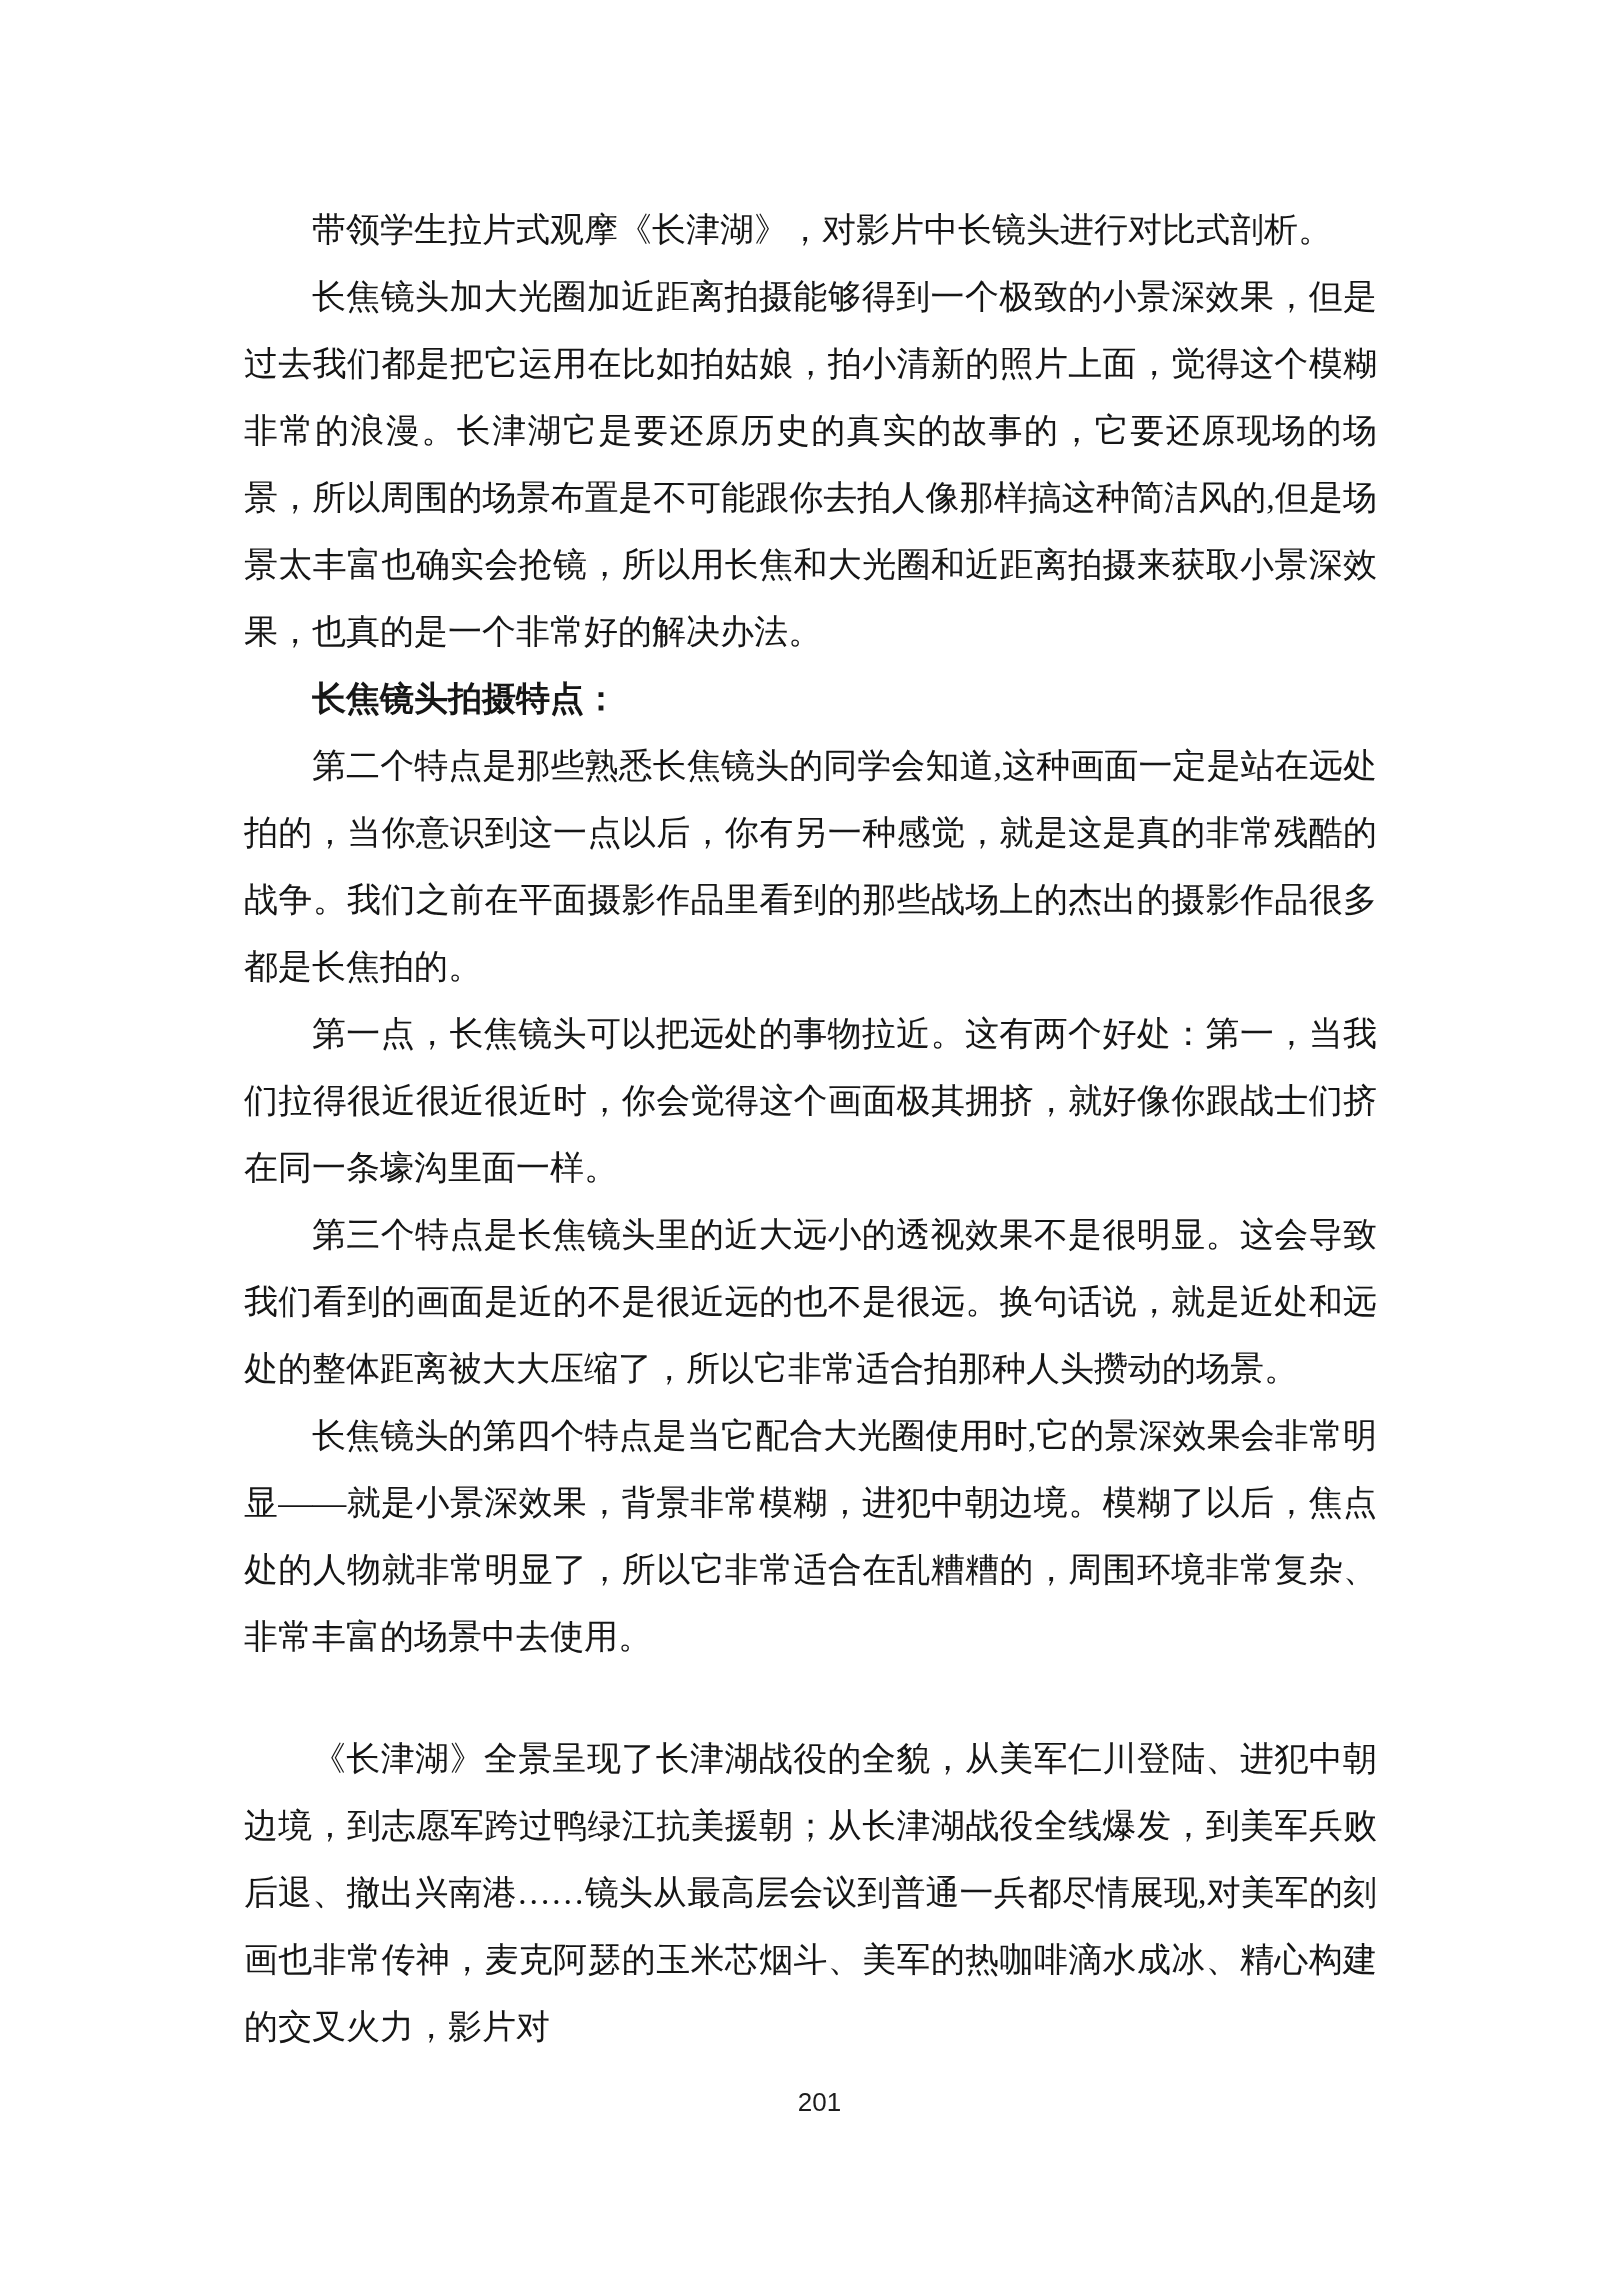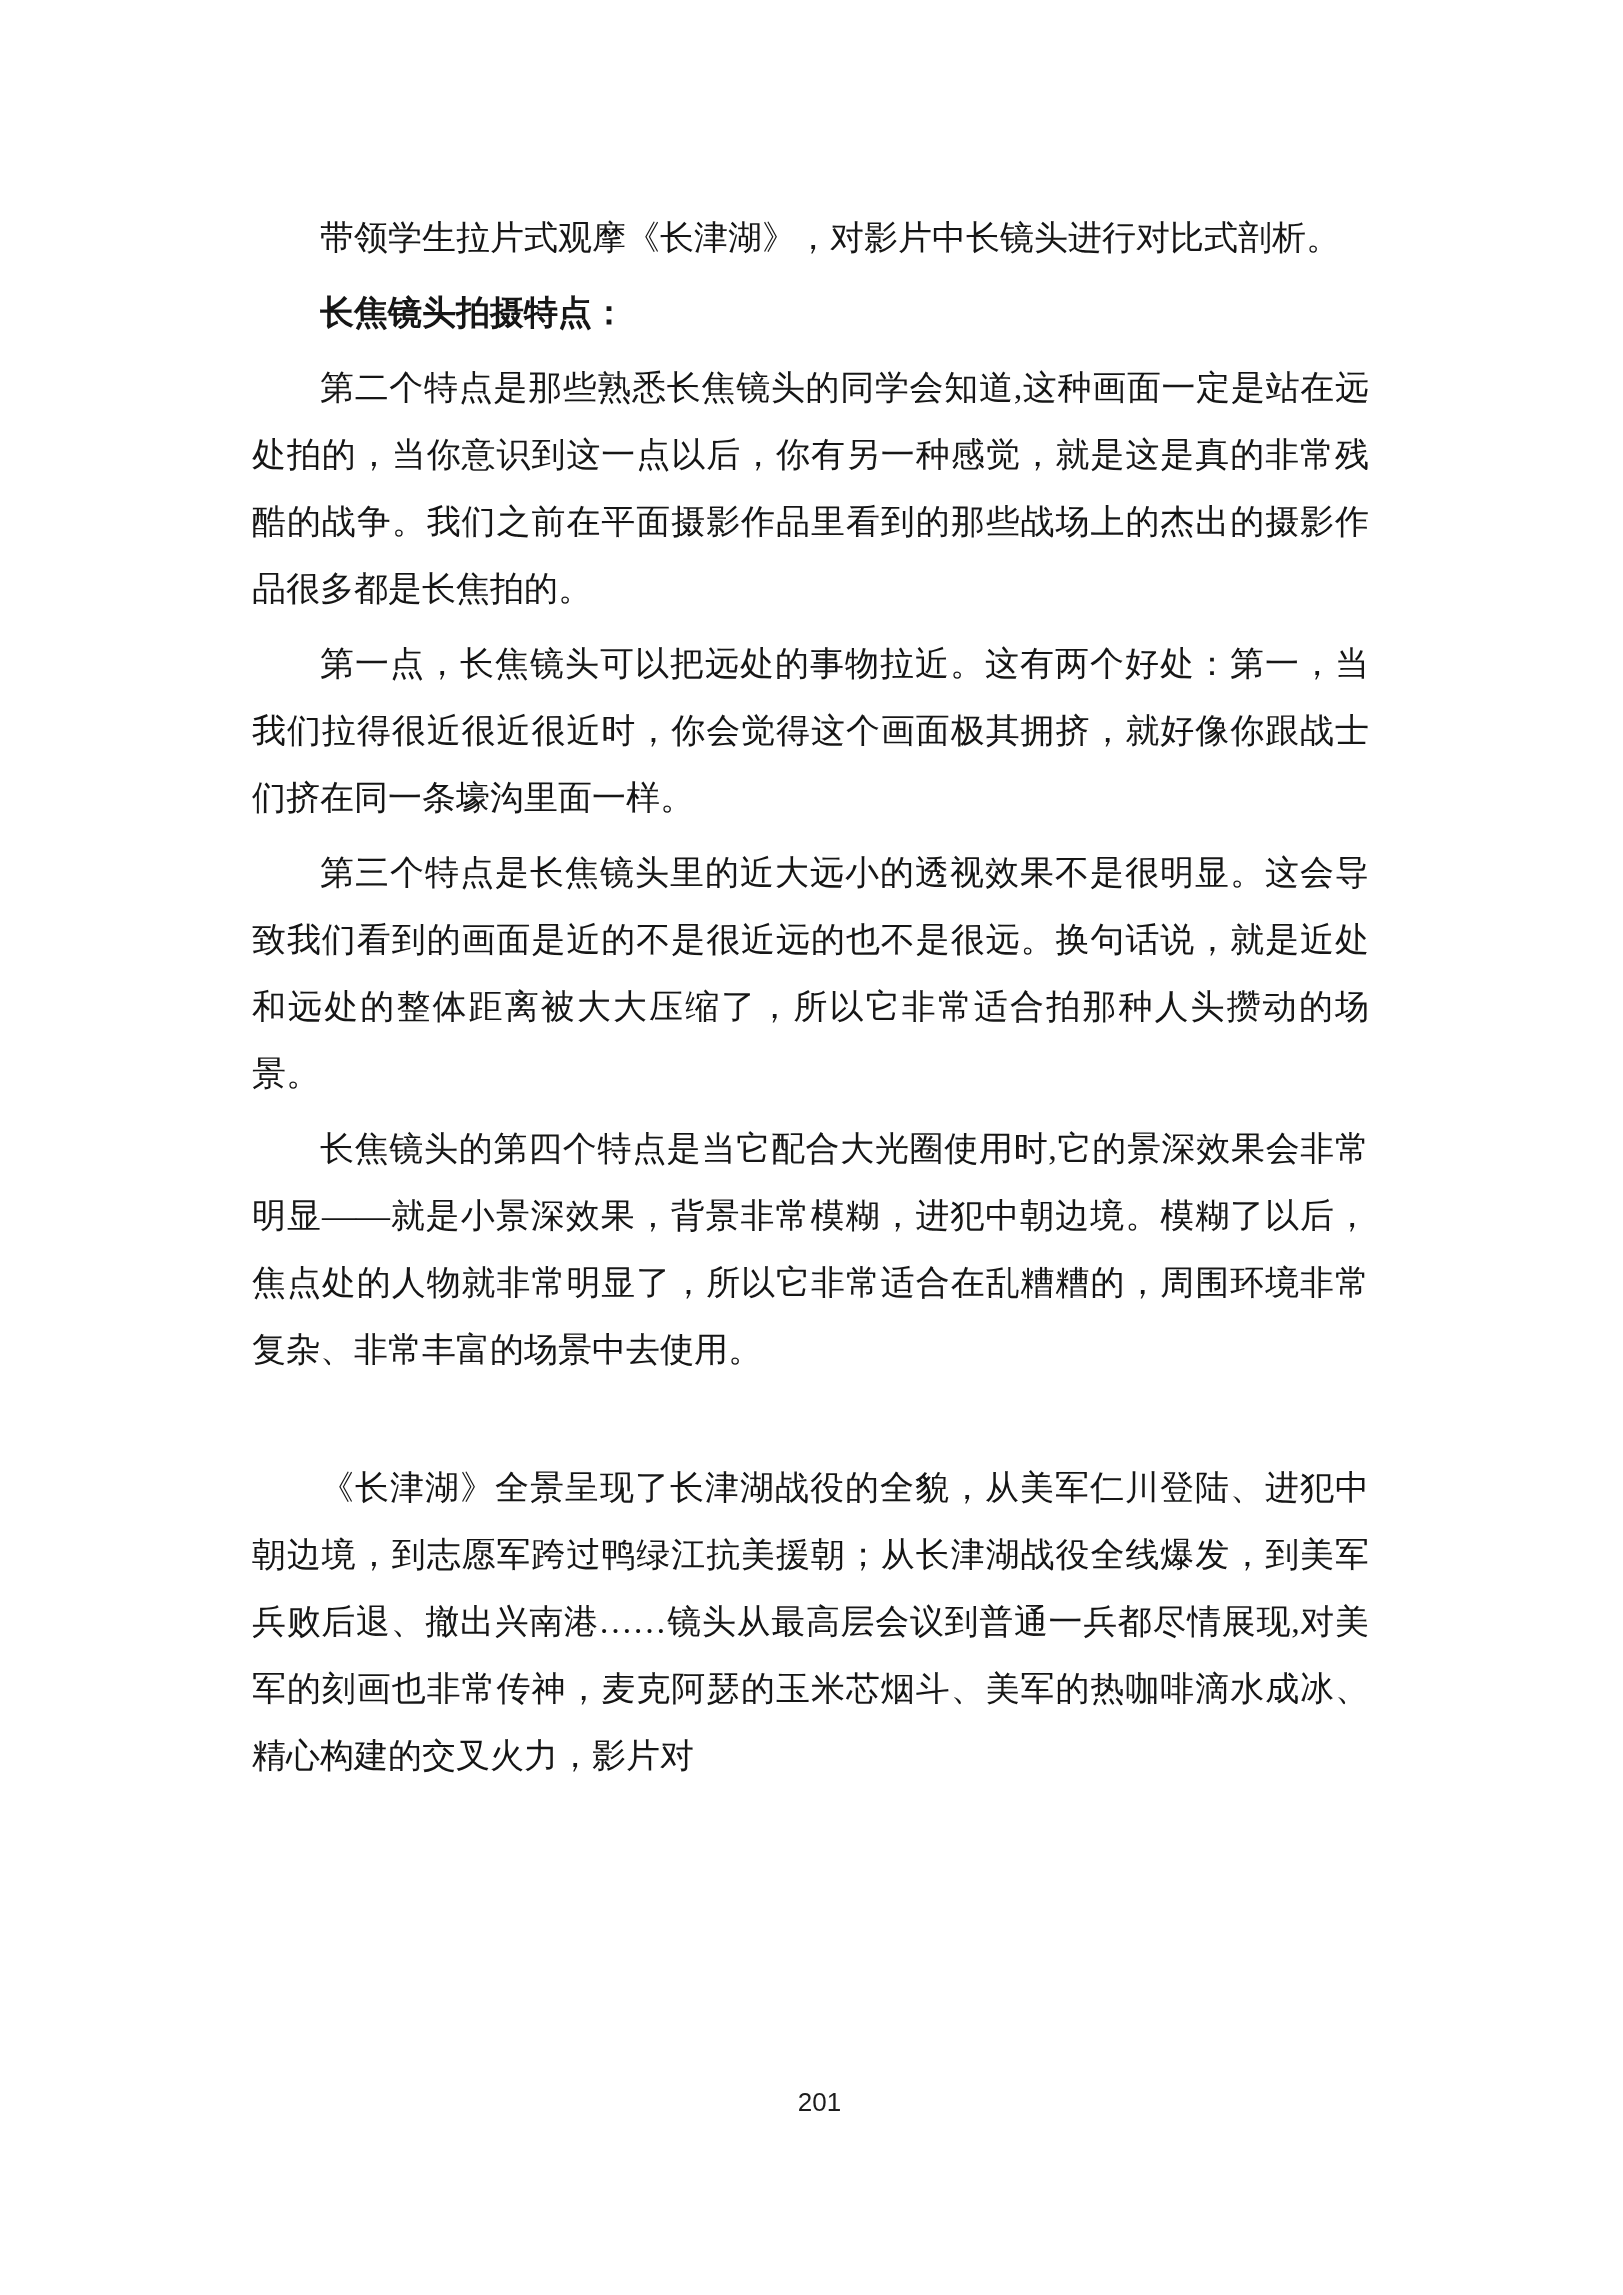--- a/index.html
+++ b/index.html
@@ -20,21 +20,21 @@
     position: absolute;
     left: 244px;
     top: 196px;
     width: 1133px;
     font-size: 34px;
     line-height: 67px;
     text-align: justify;
     text-justify: inter-ideograph;
   }
   .content p {
-    margin: 8px;
+    margin: 0;
     padding: 0;
     text-indent: 2em;
   }
   .bold {
     font-weight: bold;
   }
   .section-gap {
     height: 55px;
   }
   .list-heading {
@@ -52,20 +52,21 @@
     line-height: 32px;
     color: #1c1c1c;
   }
 </style>
 </head>
 <body>
 
 <div class="page">
   <div class="content">
     <p>带领学生拉片式观摩《长津湖》，对影片中长镜头进行对比式剖析。</p>
+    <p>长焦镜头加大光圈加近距离拍摄能够得到一个极致的小景深效果，但是过去我们都是把它运用在比如拍姑娘，拍小清新的照片上面，觉得这个模糊非常的浪漫。长津湖它是要还原历史的真实的故事的，它要还原现场的场景，所以周围的场景布置是不可能跟你去拍人像那样搞这种简洁风的,但是场景太丰富也确实会抢镜，所以用长焦和大光圈和近距离拍摄来获取小景深效果，也真的是一个非常好的解决办法。</p>
     <p class="bold">长焦镜头拍摄特点：</p>
     <p>第二个特点是那些熟悉长焦镜头的同学会知道,这种画面一定是站在远处拍的，当你意识到这一点以后，你有另一种感觉，就是这是真的非常残酷的战争。我们之前在平面摄影作品里看到的那些战场上的杰出的摄影作品很多都是长焦拍的。</p>
     <p>第一点，长焦镜头可以把远处的事物拉近。这有两个好处：第一，当我们拉得很近很近很近时，你会觉得这个画面极其拥挤，就好像你跟战士们挤在同一条壕沟里面一样。</p>
     <p>第三个特点是长焦镜头里的近大远小的透视效果不是很明显。这会导致我们看到的画面是近的不是很近远的也不是很远。换句话说，就是近处和远处的整体距离被大大压缩了，所以它非常适合拍那种人头攒动的场景。</p>
     <p>长焦镜头的第四个特点是当它配合大光圈使用时,它的景深效果会非常明显——就是小景深效果，背景非常模糊，进犯中朝边境。模糊了以后，焦点处的人物就非常明显了，所以它非常适合在乱糟糟的，周围环境非常复杂、非常丰富的场景中去使用。</p>
     <div class="section-gap"></div>
     <p>《长津湖》全景呈现了长津湖战役的全貌，从美军仁川登陆、进犯中朝边境，到志愿军跨过鸭绿江抗美援朝；从长津湖战役全线爆发，到美军兵败后退、撤出兴南港……镜头从最高层会议到普通一兵都尽情展现,对美军的刻画也非常传神，麦克阿瑟的玉米芯烟斗、美军的热咖啡滴水成冰、精心构建的交叉火力，影片对</p>
   </div>
   <div class="page-number">201</div>
 </div>

